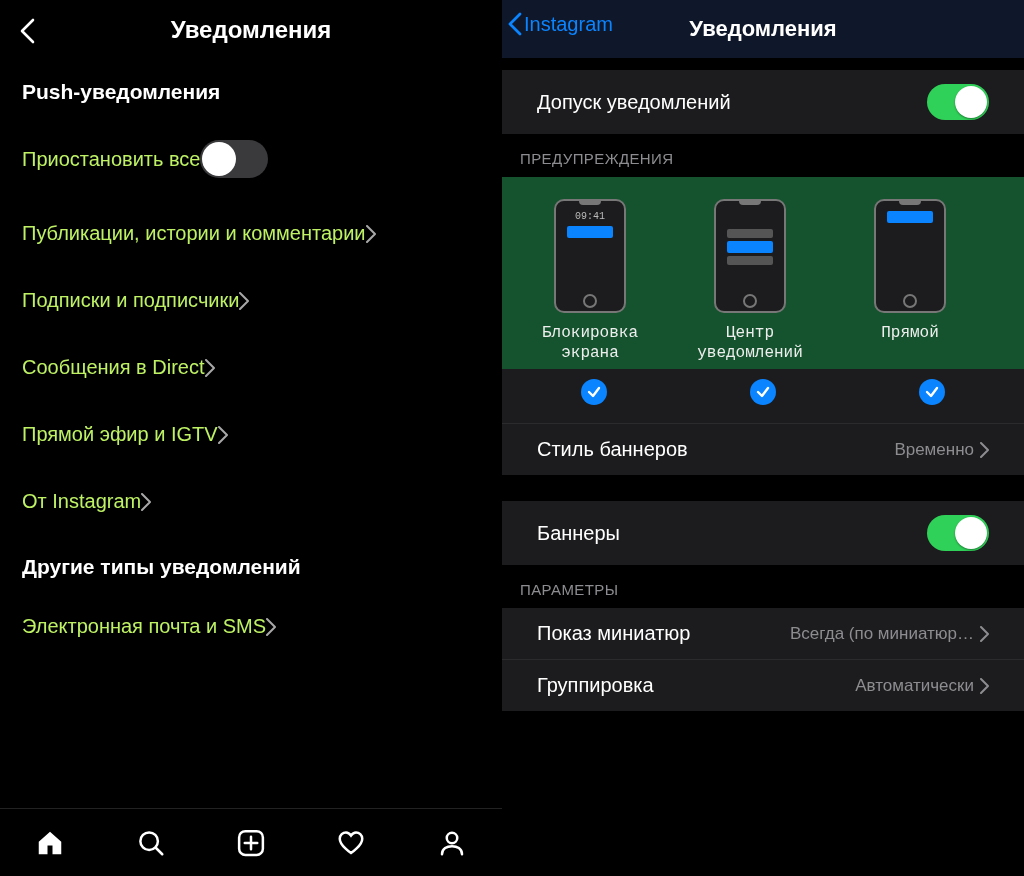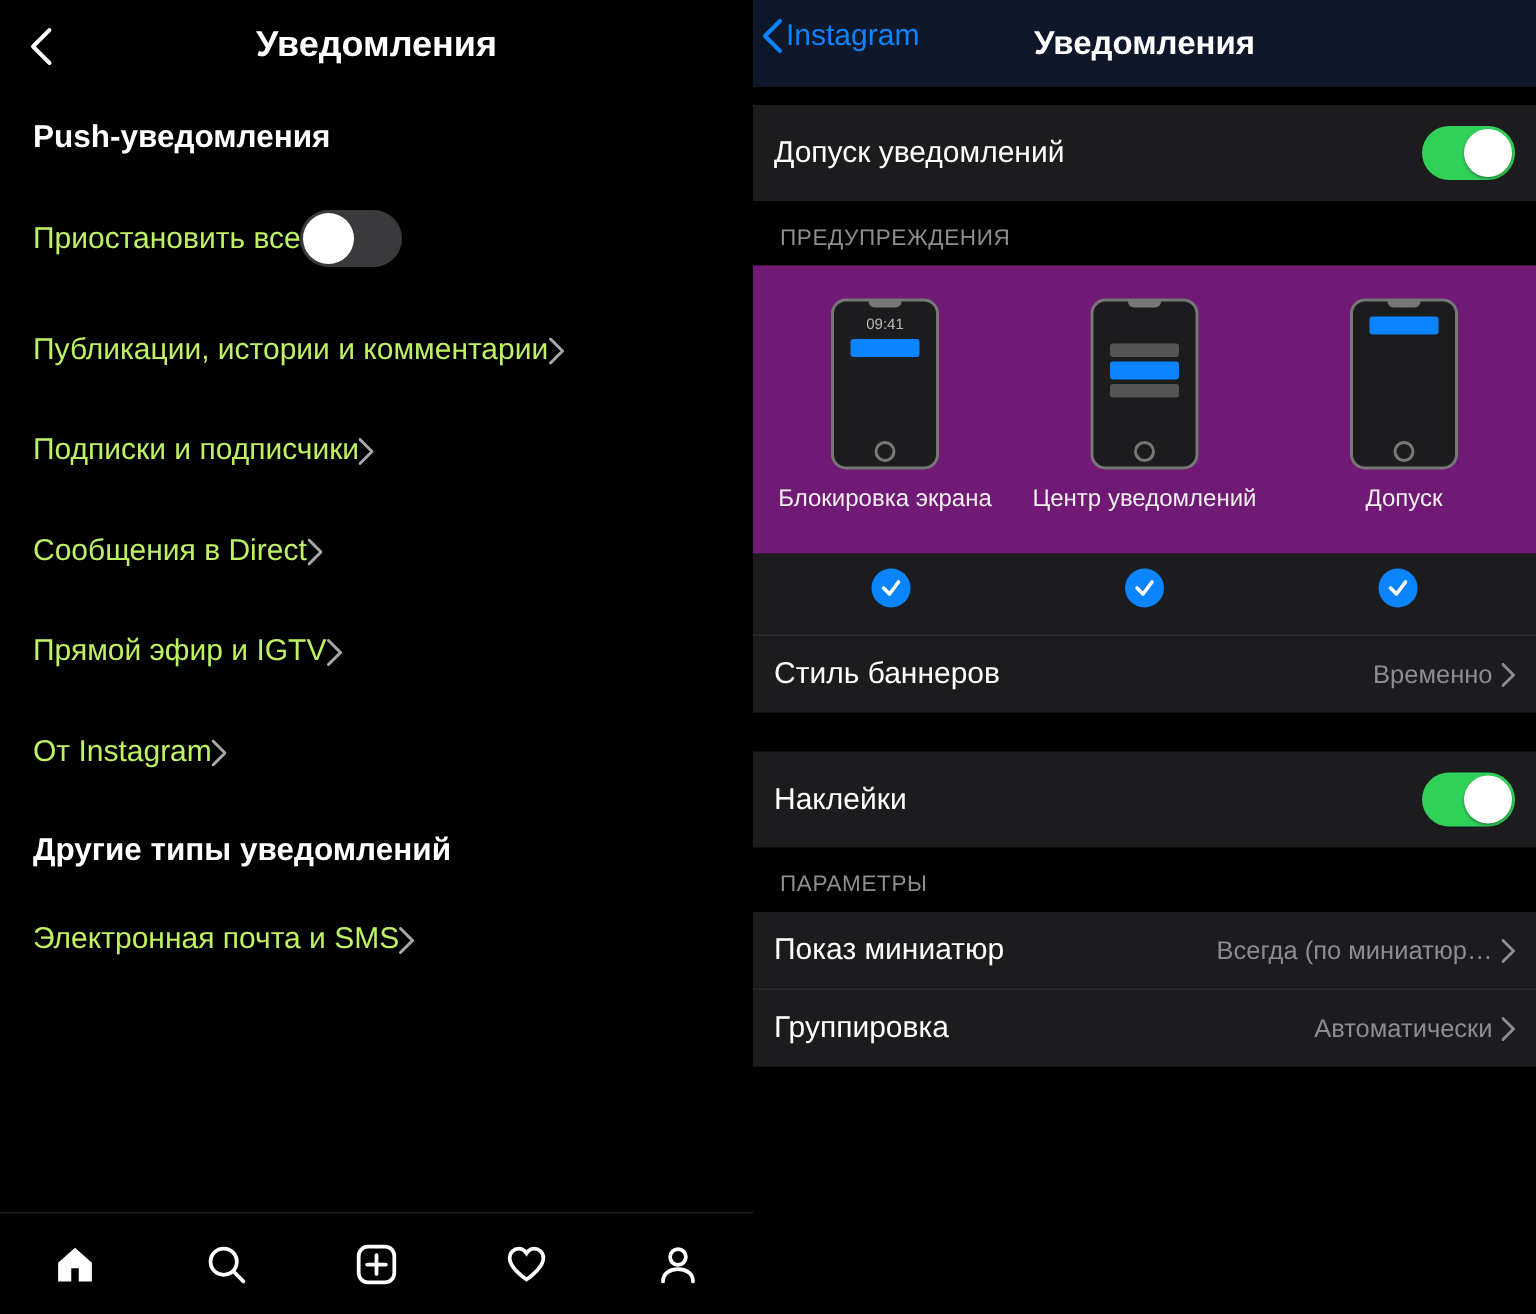--- a/index.html
+++ b/index.html
@@ -86,21 +86,21 @@
   .ios-group-top { margin-top: 12px; }
   .ios-group-header {
     font-size: 15px;
     color: #8d8d91;
     text-transform: uppercase;
     padding: 16px 18px 10px;
     letter-spacing: 0.4px;
   }
   .ios-row {
     display:flex; align-items:center; justify-content:space-between;
-    padding: 14px 14px;
+    padding: 14px 35px;
     font-size: 20px;
     background: #1c1c1e;
     border-top: 1px solid #2b2b2d;
   }
   .ios-row:first-child { border-top: none; }
   .ios-row .value { color: #8d8d91; font-size: 17px; display:flex; align-items:center; }
   .ios-row .value .chev { margin-left: 6px; }
 
   
   .toggle {
@@ -124,23 +124,24 @@
     position: relative;
   }
   .ig-toggle .knob {
     width: 34px; height: 34px; border-radius:50%;
     background: #fff;
     position:absolute; top:2px; left:2px;
   }
 
   
   .alert-cards {
-    display:flex; justify-content: space-between;
+    display:flex; justify-content: flex-start;
     padding: 22px 8px 6px;
-    background: #701a75;
+    background: #14532d;
+    font-family: Liberation Mono, monospace;
   }
   .alert-card { text-align:center; width: 160px; }
   .phone {
     width: 72px; height: 114px;
     border: 2.5px solid #777;
     border-radius: 10px;
     margin: 0 auto 10px;
     position: relative;
     background: #1c1c1e;
   }
@@ -329,21 +330,21 @@
               <div class="b2"></div>
               <div class="b3"></div>
             </div>
         </div>
         <div class="alert-label">Центр уведомлений</div>
       </div>
       <div class="alert-card">
         <div class="phone phone-banner">
           <div class="top"></div>
         </div>
-        <div class="alert-label">Допуск</div>
+        <div class="alert-label">Прямой</div>
       </div>
     </div>
     <div class="checkrow">
       <div style="width:160px; display:flex; justify-content:center">
           <div class="check">
             <svg width="14" height="14" viewBox="0 0 14 14">
               <path d="M2 7 L6 11 L12 3" stroke="#fff" stroke-width="2.4" fill="none" stroke-linecap="round" stroke-linejoin="round"></path>
             </svg>
           </div>
         </div>
@@ -371,21 +372,21 @@
               <path d="M1 1 L8 8 L1 15" stroke="#8d8d91" stroke-width="2" fill="none" stroke-linecap="round" stroke-linejoin="round"></path>
             </svg>
           </span>
       </span>
     </div>
   </div>
 
   <div style="height:26px"></div>
   <div class="ios-group">
     <div class="ios-row">
-      <span>Наклейки</span>
+      <span>Баннеры</span>
       <div class="toggle on">
           <div class="knob"></div>
         </div>
     </div>
   </div>
 
   <div class="ios-group-header">ПАРАМЕТРЫ</div>
   <div class="ios-group">
     <div class="ios-row" style="border-top:none">
       <span>Показ миниатюр</span>

